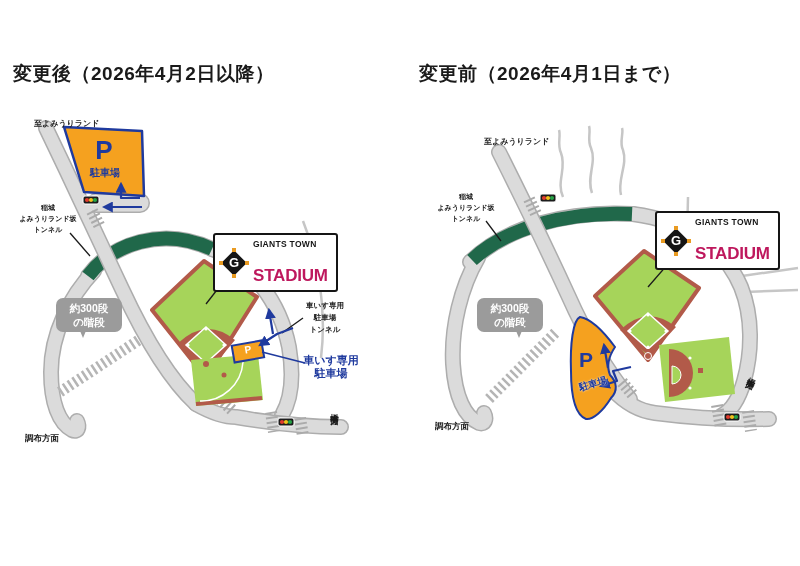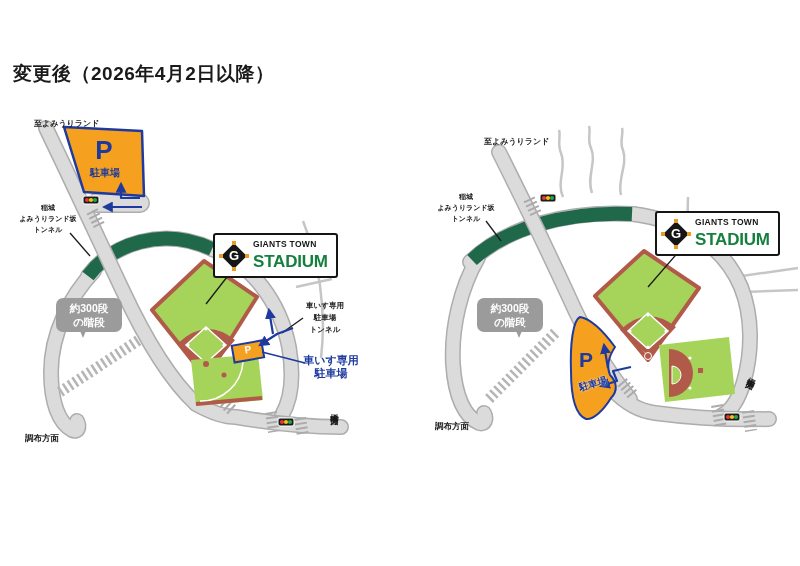--- a/index.html
+++ b/index.html
@@ -22,41 +22,42 @@
   .logo-box{position:absolute;display:flex;align-items:center;gap:6px;background:#fff;
             border:2.5px solid #151515;border-radius:3px;padding:4px 8px 4px 6px;}
   .logo-mark{position:relative;width:26px;height:26px;flex:none;}
   .logo-mark .d{position:absolute;left:4px;top:4px;width:18px;height:18px;background:#151515;transform:rotate(45deg);}
   .logo-mark .g{position:absolute;left:0;top:6px;width:26px;text-align:center;
                 font:800 13px/1 "Liberation Sans",sans-serif;color:#fff;}
   .tick{position:absolute;width:4px;height:4px;background:#E99B22;}
   .t1{left:11px;top:-2px}.t2{left:11px;bottom:-2px}.t3{left:-2px;top:11px}.t4{right:-2px;top:11px}
   .logo-text{line-height:1;}
   .lt{font:700 8.5px "Liberation Sans",sans-serif;letter-spacing:.3px;color:#151515;}
-  .lb{font:800 17px "Liberation Sans",sans-serif;letter-spacing:-.2px;color:#15803d;margin-top:3px;}
+  .lb{font:800 17px "Liberation Sans",sans-serif;letter-spacing:-.2px;color:#be185d;margin-top:17px;}
   
   .redge{fill:none;stroke:#ADADAD;stroke-width:16;stroke-linecap:round;}
   .rfill{fill:none;stroke:#DBDBDB;stroke-width:13;stroke-linecap:round;}
   .sedge{fill:none;stroke:#ADADAD;stroke-width:20;stroke-linecap:round;}
   .sfill{fill:none;stroke:#DBDBDB;stroke-width:17;stroke-linecap:round;}
   .tunnel{fill:none;stroke:#20684A;stroke-width:14;}
   .thin{fill:none;stroke:#C6C6C6;stroke-width:2.5;}
   .stairs{fill:none;stroke:#B5B5B5;stroke-width:11;stroke-dasharray:2.5 3.2;}
   .cw{fill:none;stroke:#ABABAB;stroke-width:12;stroke-dasharray:2 2.7;}
   .leader{stroke:#1a1a1a;stroke-width:1.3;fill:none;}
   .bleader{stroke:#1F3A9E;stroke-width:1.5;fill:none;}
   .barrow{stroke:#1F3A9E;stroke-width:2.2;fill:none;stroke-linejoin:round;}
   .tl rect{fill:#1c1c1c;stroke:#fff;stroke-width:1;}
 </style>
 </head>
 <body>
 
 <div class="stage">
 
   <div class="title" style="left:13px;top:63px">変更後（2026年4月2日以降）</div>
+  <div class="title" style="left:419px;top:63px">変更前（2026年4月1日まで）</div>
 
   <svg class="abs" style="left:0;top:0" width="800" height="566" viewBox="0 0 800 566">
     <defs>
       <marker id="ab" viewBox="0 0 10 10" refX="8" refY="5" markerWidth="5" markerHeight="5" orient="auto-start-reverse">
         <path d="M0,0 L10,5 L0,10 Z" fill="#1F3A9E"></path>
       </marker>
     </defs>
 
     <g>
       <path class="thin" d="M303,221 C318,258 327,308 321,358"></path>

